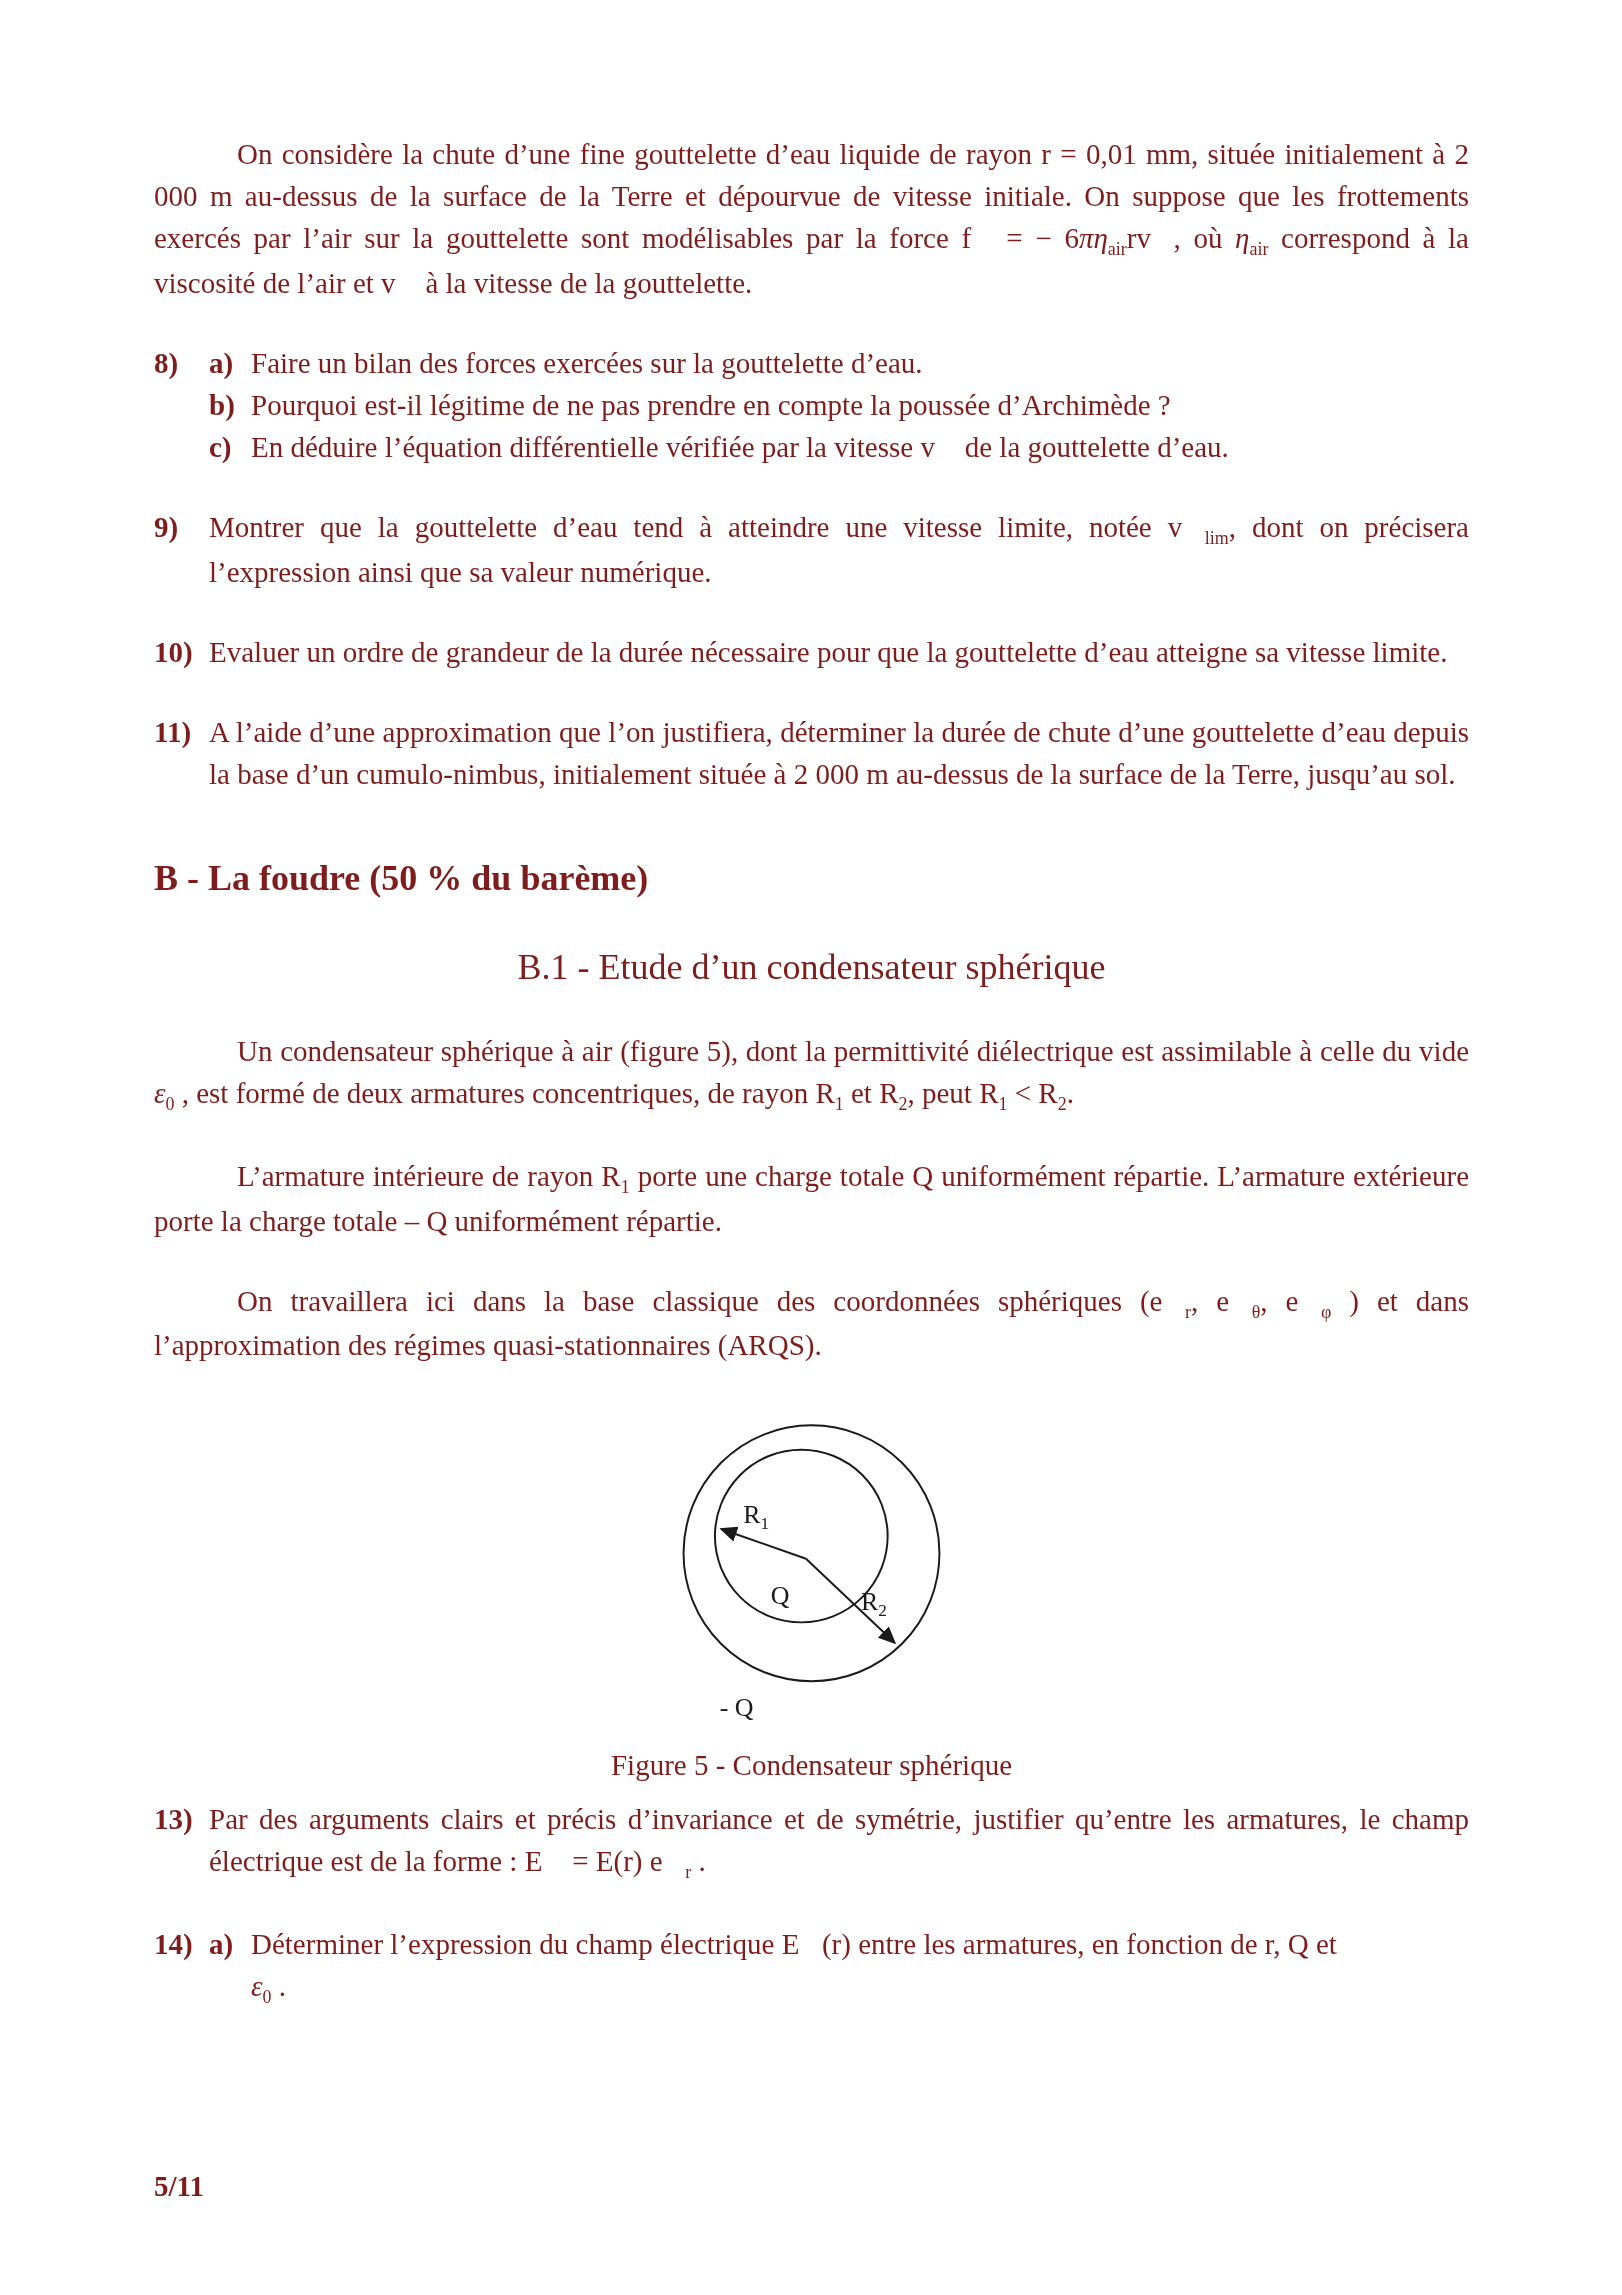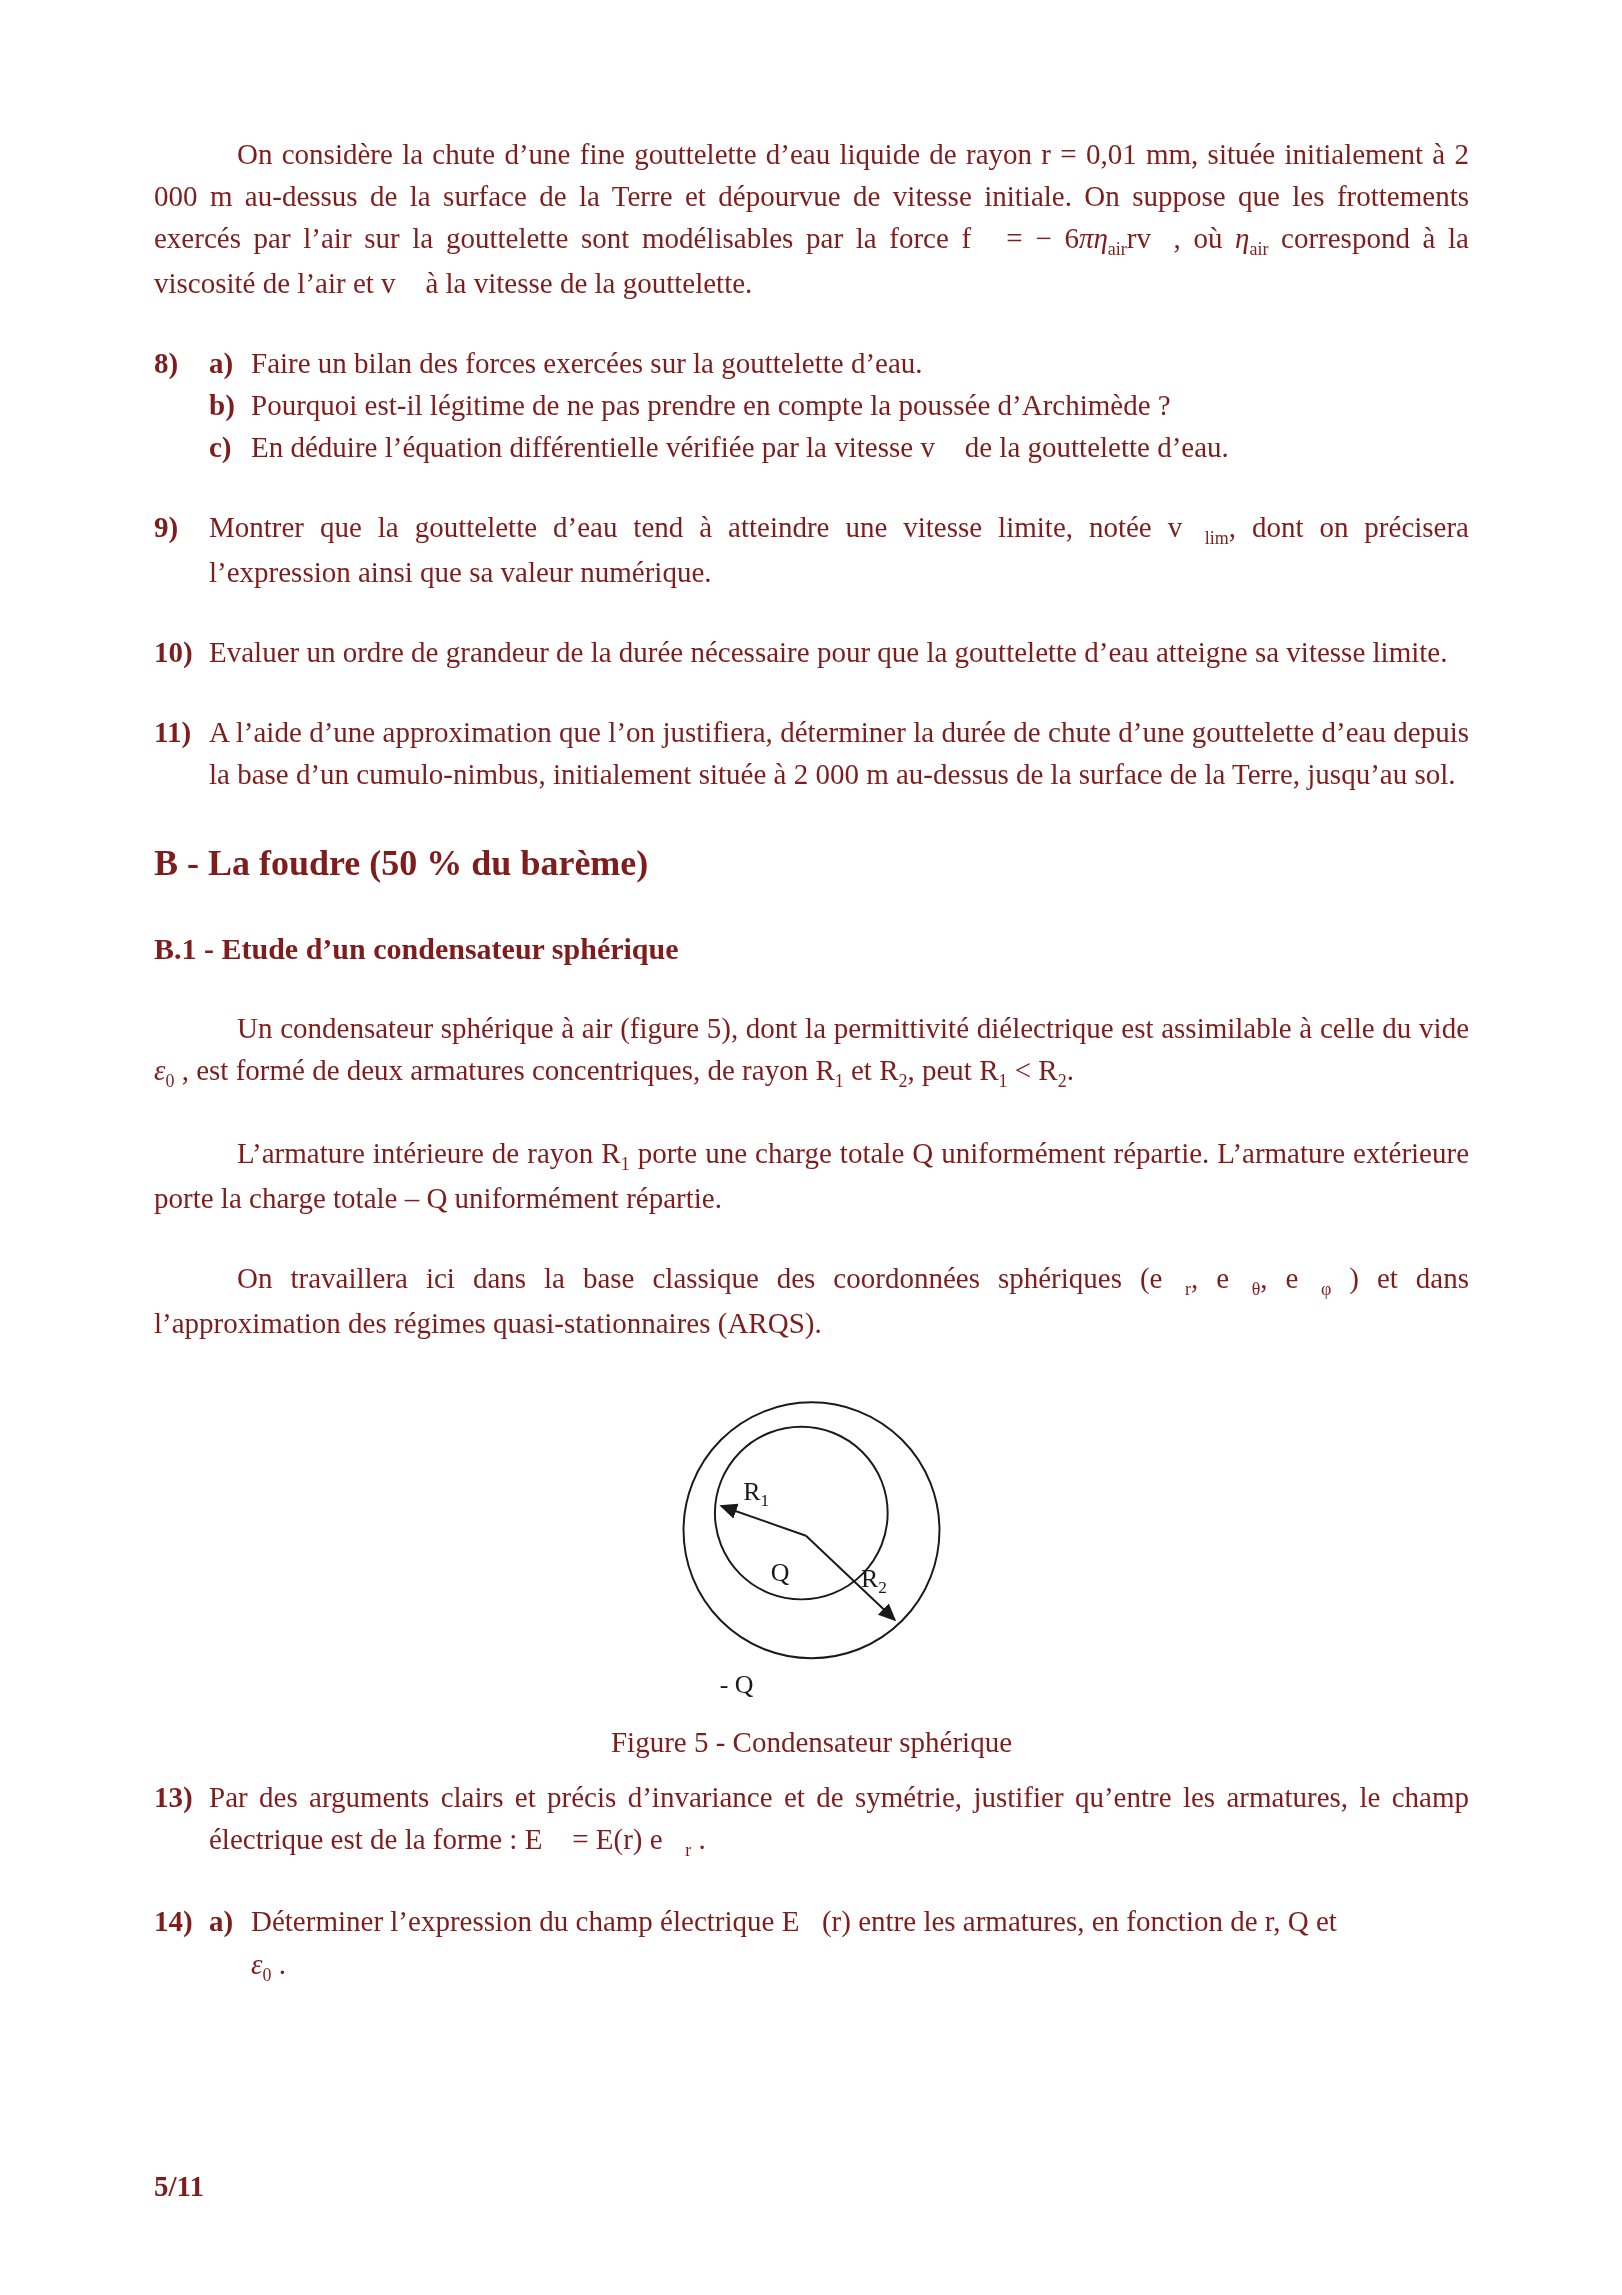--- a/index.html
+++ b/index.html
@@ -12,22 +12,22 @@
     display:flex;flex-direction:column;
   }
   .para{margin:0 0 38px 0;text-align:justify;}
   .indent{text-indent:83px;}
   .q{display:flex;margin:0 0 38px 0;}
   .qnum{flex:0 0 55px;font-weight:bold;}
   .qbody{flex:1;text-align:justify;}
   .subitem{display:flex;}
   .sublabel{flex:0 0 42px;font-weight:bold;}
   .subbody{flex:1;text-align:justify;}
-  h2.secb{font-size:36px;font-weight:bold;margin:7px 0 42px 0;line-height:1.3;}
-  h3.secb1{font-size:30px;font-weight:bold;margin:0 0 39px 0;line-height:1.3;}
+  h2.secb{font-size:36px;font-weight:bold;margin:22px 0 42px 0;line-height:1.3;}
+  h3.secb1{font-size:36px;font-weight:normal;margin:0 0 39px 0;line-height:1.3;text-align:center;}
   sub{font-size:0.62em;}
   .i{font-style:italic;}
   .m{font-style:normal;}
   figure{margin:3.1px 0 12.6px 0;text-align:center;}
   figcaption{margin-top:3.1px;}
   .ln{fill:none;stroke:#1a1a1a;stroke-width:2.5px;}
   .flabel{font-size:33px;fill:#1a1a1a;font-family:"Liberation Serif","DejaVu Serif",serif;}
   .fsub{font-size:22px;}
   .footer{margin-top:auto;text-align:left;font-weight:bold;}
 </style>

